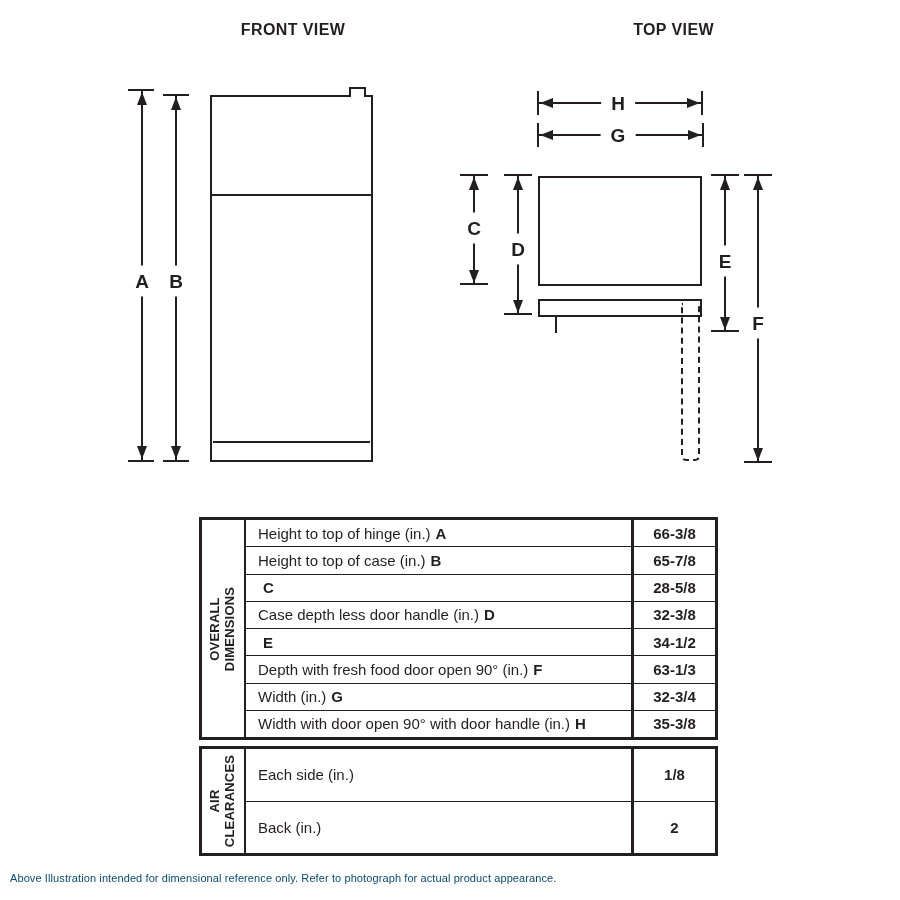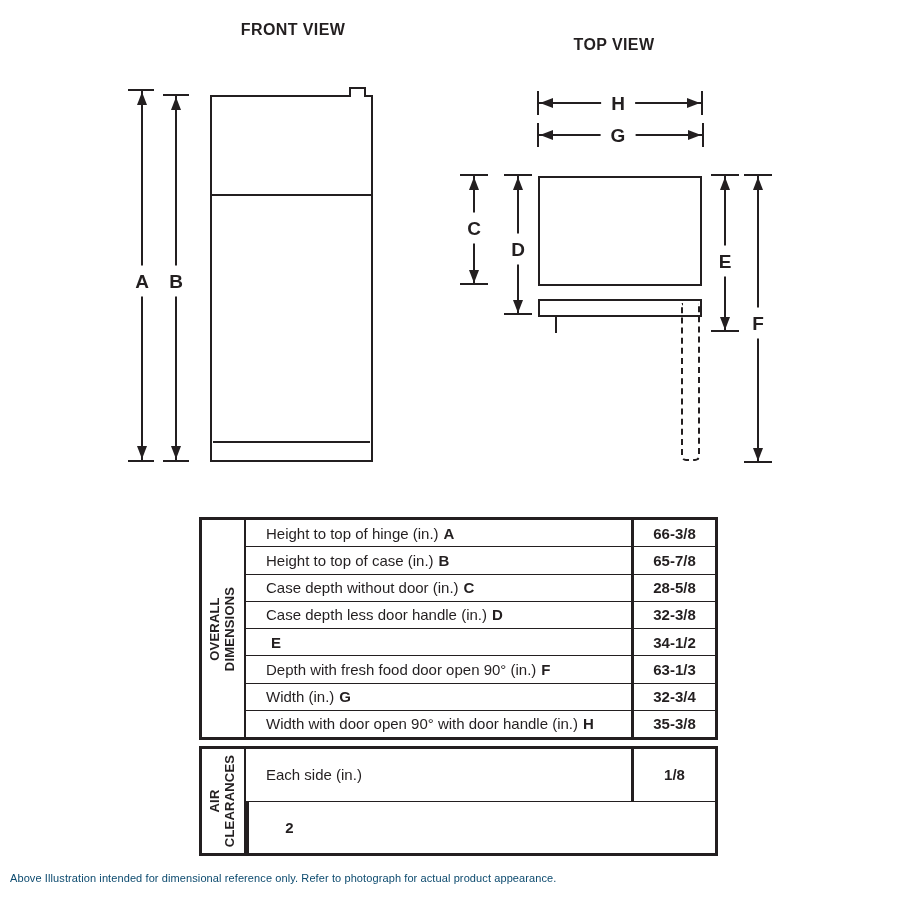--- a/index.html
+++ b/index.html
@@ -33,21 +33,21 @@
   #overall-box { top:517px; height:223px; }
   #air-box { top:746px; height:110px; }
   .vhead { flex:none; width:42px; border-right:2px solid #231f20; position:relative; }
   .vhead-text {
     position:absolute; top:50%; left:50%; transform:translate(-50%,-50%) rotate(-90deg);
     font-weight:700; font-size:13px; line-height:1.12; text-align:center; white-space:nowrap; letter-spacing:0.2px;
   }
   .rows { flex:1; display:flex; flex-direction:column; }
   .trow { flex:1; display:flex; border-top:1.5px solid #231f20; min-height:0; }
   .trow:first-child { border-top:none; }
-  .tlabel { flex:1; display:flex; align-items:center; padding-left:20px; font-size:15px; }
+  .tlabel { flex:1; display:flex; align-items:center; padding-left:12px; font-size:15px; }
   .tletter { font-weight:700; margin-left:5px; }
   .tvalue {
     flex:none; width:81px; border-left:3px solid #231f20; display:flex;
     align-items:center; justify-content:center; font-weight:700; font-size:15px;
   }
   #footnote { position:absolute; left:10px; top:872px; width:882px; font-size:11px; letter-spacing:0.1px; color:#0c4a6e; }
 </style>
 </head>
 <body>
 
@@ -74,21 +74,21 @@
       <div class="hline" style="left:163px; top:94px; width:26px; height:2px;"></div>
       <div class="vline" style="left:175px; top:96px; width:2px; height:365px;"></div>
       <div class="ah ah-up" style="left:171px; top:97px;"></div>
       <div class="ah ah-down" style="left:171px; top:446px;"></div>
       <div class="hline" style="left:163px; top:460px; width:26px; height:2px;"></div>
       <div class="dim-label pad-v" style="left:176px; top:281px;">B</div>
     </div>
   </div>
 
   <div>
-    <div class="view-title" style="left:514px; top:36px; width:200px;">TOP VIEW</div>
+    <div class="view-title" style="left:514px; top:21px; width:200px;text-align:right;">TOP VIEW</div>
 
     <div>
       <div class="vline" style="left:537px; top:91px; width:2px; height:24px;"></div>
       <div class="vline" style="left:701px; top:91px; width:2px; height:24px;"></div>
       <div class="hline" style="left:539px; top:102px; width:162px; height:2px;"></div>
       <div class="ah ah-left" style="left:540px; top:98px;"></div>
       <div class="ah ah-right" style="left:687px; top:98px;"></div>
       <div class="dim-label pad-h" style="left:618px; top:103px;">H</div>
     </div>
 
@@ -160,21 +160,20 @@
       </div>
       <div class="trow">
         <div class="tlabel">
             <span>Height to top of case (in.)</span>
             <span class="tletter">B</span>
           </div>
         <div class="tvalue">65-7/8</div>
       </div>
       <div class="trow">
         <div class="tlabel">
-            <span>Case depth without door (in.)</span>
             <span class="tletter">C</span>
           </div>
         <div class="tvalue">28-5/8</div>
       </div>
       <div class="trow">
         <div class="tlabel">
             <span>Case depth less door handle (in.)</span>
             <span class="tletter">D</span>
           </div>
         <div class="tvalue">32-3/8</div>
@@ -217,20 +216,23 @@
       </div>
     </div>
     <div class="rows">
       <div class="trow">
         <div class="tlabel">
             <span>Each side (in.)</span>
           </div>
         <div class="tvalue">1/8</div>
       </div>
       <div class="trow">
+        <div class="tlabel">
+            <span>Back (in.)</span>
+          </div>
         <div class="tvalue">2</div>
       </div>
     </div>
   </div>
 
   <div id="footnote">Above Illustration intended for dimensional reference only. Refer to photograph for actual product appearance.</div>
 
 </div>
 
 </body></html>

